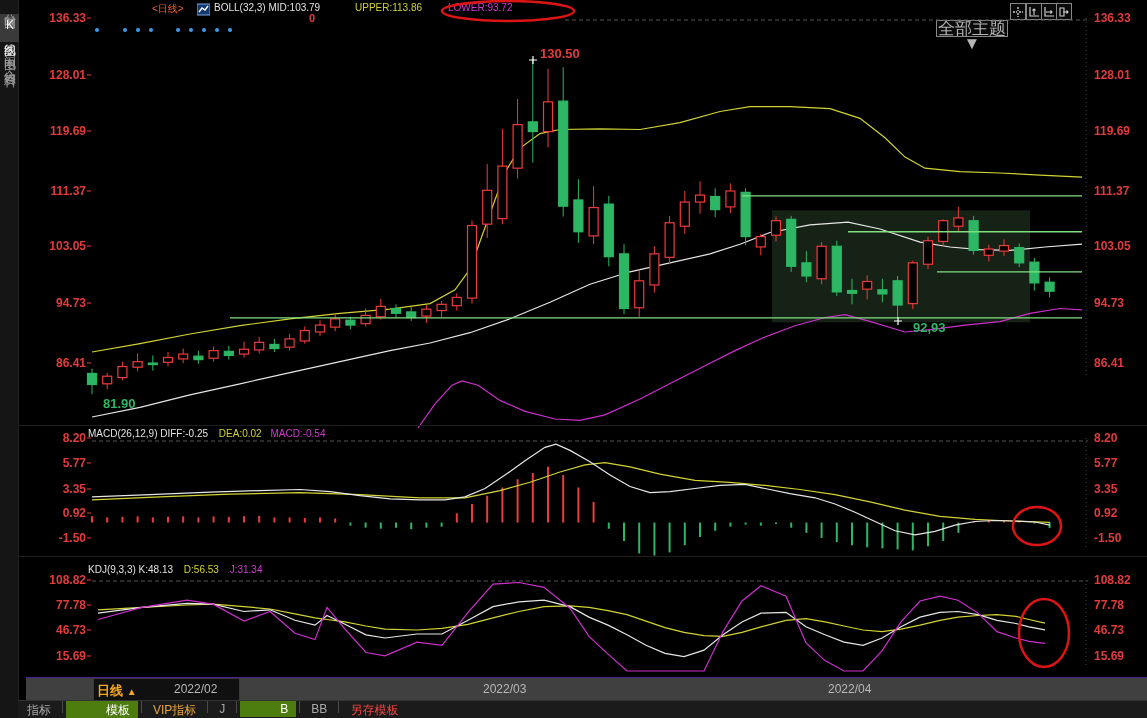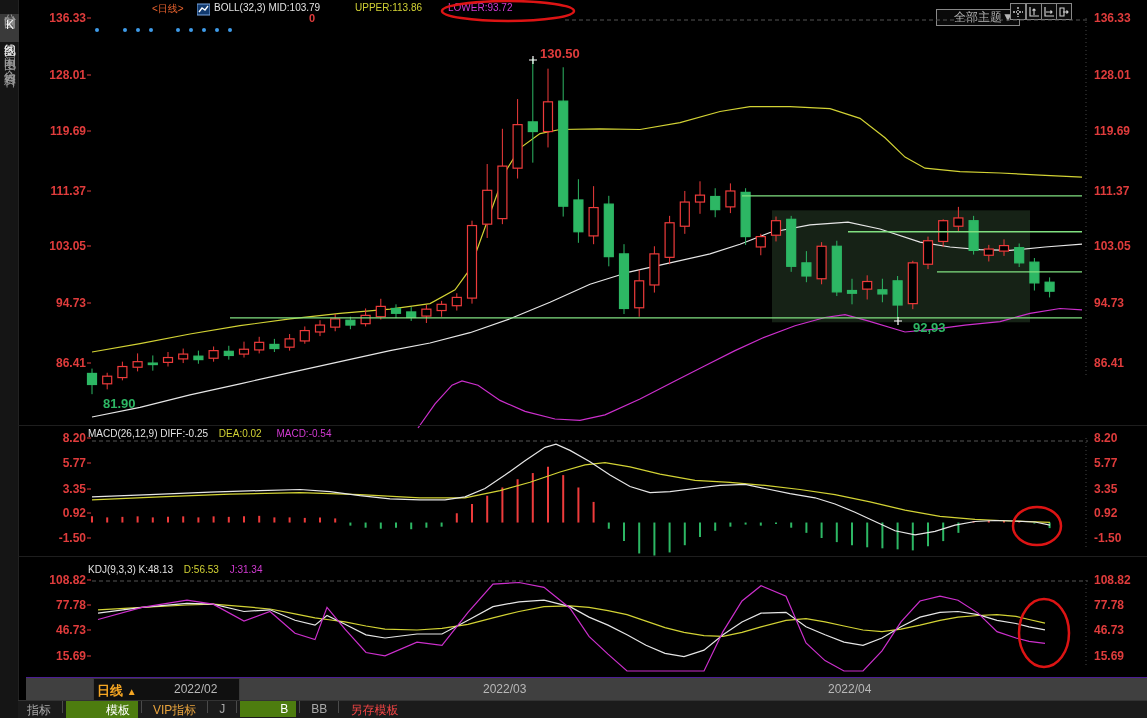--- a/index.html
+++ b/index.html
@@ -9,22 +9,22 @@
   #sidebar{position:absolute;left:0;top:0;width:18px;height:718px;background:#151515;border-right:1px solid #222;}
   .side-item{writing-mode:vertical-lr;text-orientation:upright;color:#9a9a9a;font-size:12px;
              letter-spacing:2px;padding:4px 1px;cursor:pointer;}
   .side-item.active{background:#3a3a3a;color:#f2f2f2;}
   
   .hdr{position:absolute;top:2px;height:16px;font-size:10px;white-space:nowrap;}
   .period{color:#e8622e;font-weight:normal;}
   .wht{color:#e2e2e2;} .yel{color:#d2d234;} .mag{color:#d13ad1;}
   #chart-icon{position:absolute;left:197px;top:3px;width:13px;height:13px;}
   #zero-marker{position:absolute;left:309px;top:12px;color:#e03c3c;font-size:11px;font-weight:bold;}
-  #theme-btn{position:absolute;left:936px;top:9px;width:70px;height:15px;border:1px solid #888;
-             color:#b5b5b5;font-size:12px;text-align:center;line-height:15px;cursor:pointer;background:#0a0a0a;padding-left:12px;}
+  #theme-btn{position:absolute;left:936px;top:20px;width:70px;height:15px;border:1px solid #888;
+             color:#b5b5b5;font-size:17px;text-align:center;line-height:15px;cursor:pointer;background:#0a0a0a;}
   .win-icon{position:absolute;top:3px;width:14px;height:15px;border:1px solid #888;background:#0a0a0a;
             color:#cfcfcf;cursor:pointer;display:flex;align-items:center;justify-content:center;}
   
   #tf-strip{position:absolute;left:26px;top:677px;width:1129px;height:22px;background:#404040;border-top:1px solid #4c1d95;}
   #tf-cell{position:absolute;left:67px;top:0;width:145px;height:21px;border:1px solid #3a3a3a;background:#101010;}
   #tf-label{position:absolute;left:3px;top:3px;color:#f5a623;font-size:13px;font-weight:bold;}
   .xlab{position:absolute;top:4px;color:#b8b8b8;font-size:12px;}
   
   #toolbar{position:absolute;left:18px;top:700px;width:1129px;height:18px;background:#1b1b1b;border-top:1px solid #333;
            display:flex;align-items:flex-start;font-size:12px;}
@@ -78,21 +78,21 @@
     <svg width="10" height="10" viewBox="0 0 10 10">
         <path d="M1 1h4v8H1z" stroke="#cfcfcf" fill="none" stroke-width="1.1"></path>
         <path d="M4 5h5M7.5 3.5L9 5 7.5 6.5" stroke="#cfcfcf" fill="none" stroke-width="1.1"></path>
       </svg>
   </div>
 
   <span class="hdr wht" style="left:88px;top:428px">
     <span>MACD(26,12,9)</span>
     <span class="wht">DIFF:-0.25</span>
     <span class="yel" style="margin-left:8px">DEA:0.02</span>
-    <span class="mag" style="margin-left:12px">MACD:-0.54</span>
+    <span class="mag" style="margin-left:6px">MACD:-0.54</span>
   </span>
   <span class="hdr wht" style="left:88px;top:564px">
     <span>KDJ(9,3,3)</span>
     <span class="wht">K:48.13</span>
     <span class="yel" style="margin-left:8px">D:56.53</span>
     <span class="mag" style="margin-left:8px">J:31.34</span>
   </span>
 
   <svg id="chart-svg" width="1147" height="718">
       <line x1="565" y1="20" x2="1088" y2="20" stroke="#555" stroke-width="1" stroke-dasharray="4 3"></line>

